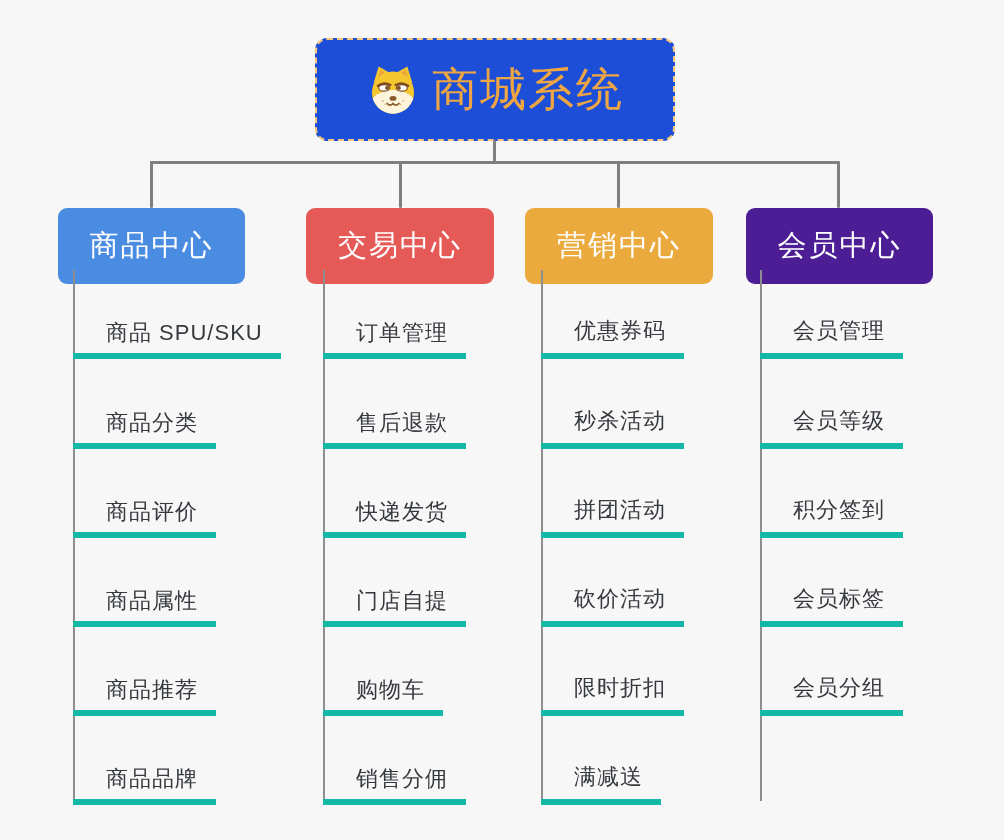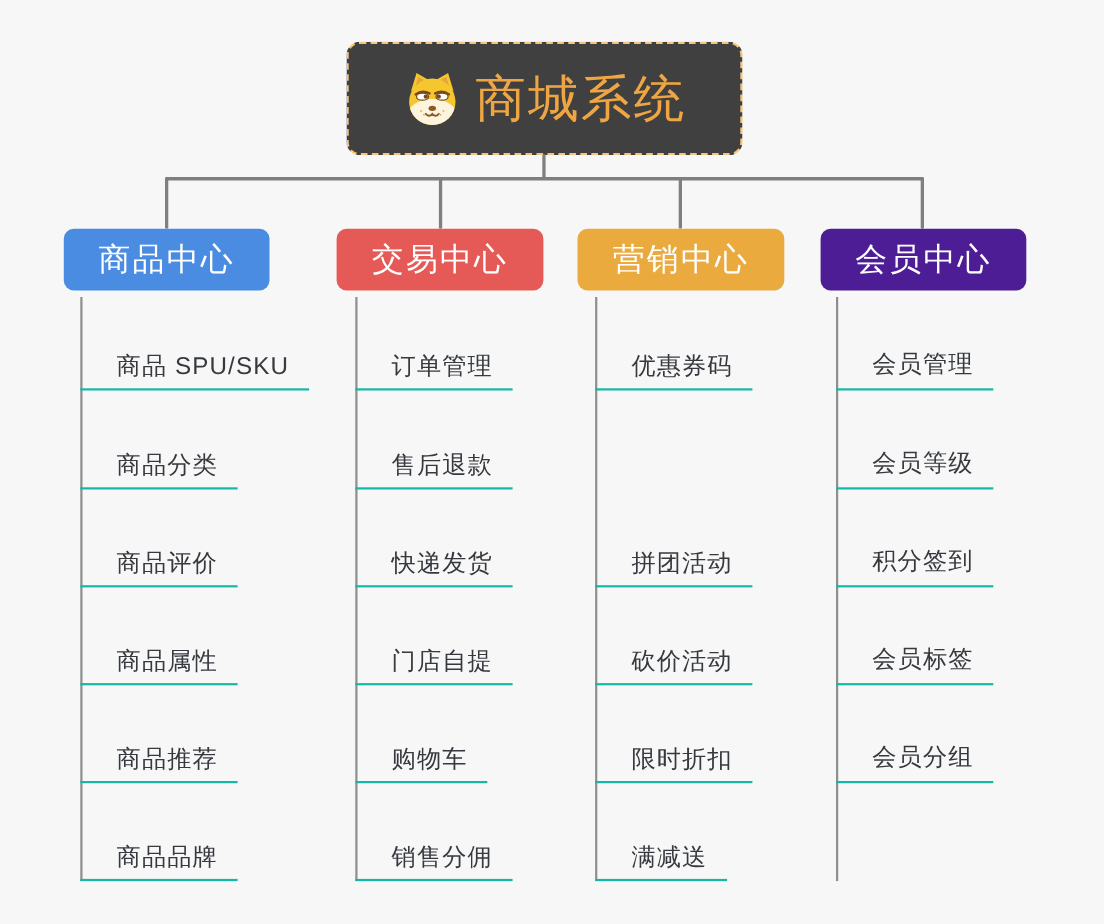--- a/index.html
+++ b/index.html
@@ -14,21 +14,21 @@
     background: #f7f7f7;
     overflow: hidden;
   }
 
   
   .root {
     position: absolute;
     left: 315px; top: 38px;
     width: 360px; height: 103px;
     box-sizing: border-box;
-    background: #404040;
+    background: #1d4ed8;
     border: 2px dashed #f4c57c;
     border-radius: 12px;
     display: flex;
     align-items: center;
     justify-content: center;
     gap: 12px;
     cursor: pointer;
   }
   .root-title {
     font-size: 46px;
@@ -44,21 +44,21 @@
   .hline      { left: 150px; top: 161px; width: 690px; height: 3px; }
   .drop       { top: 161px; width: 3px; height: 47px; }
   .drop.d1 { left: 150px; }
   .drop.d2 { left: 399px; }
   .drop.d3 { left: 617px; }
   .drop.d4 { left: 837px; }
 
   
   .node {
     position: absolute;
-    top: 208px; height: 56px;
+    top: 208px; height: 76px;
     border-radius: 9px;
     color: #ffffff;
     font-size: 29px;
     letter-spacing: 2px;
     display: flex;
     align-items: center;
     justify-content: center;
     white-space: nowrap;
     cursor: pointer;
   }
@@ -76,26 +76,26 @@
 
   
   .leaf {
     position: absolute;
     white-space: nowrap;
     font-size: 22px;
     line-height: 30px;
     letter-spacing: 1px;
     color: #36393e;
     padding: 0 18px 5px 33px;
-    border-bottom: 2px solid #14b8a6;
+    border-bottom: 6px solid #14b8a6;
     cursor: pointer;
   }
   .leaf.c1 { left: 73px; }
   .leaf.c2 { left: 323px; }
-  .leaf.c3 { left: 541px; }
+  .leaf.c3 { left: 541px; font-family: Liberation Mono, monospace; }
   .leaf.c4 { left: 760px; font-family: Liberation Mono, monospace; }
   .leaf.r1 { top: 318px; }
   .leaf.r2 { top: 408px; text-align: right; }
   .leaf.r3 { top: 497px; }
   .leaf.r4 { top: 586px; }
   .leaf.r5 { top: 675px; }
   .leaf.r6 { top: 764px; }
 </style>
 </head>
 <body>
@@ -168,20 +168,21 @@
   <div class="leaf c1 r6">商品品牌</div>
 
   <div class="leaf c2 r1">订单管理</div>
   <div class="leaf c2 r2">售后退款</div>
   <div class="leaf c2 r3">快递发货</div>
   <div class="leaf c2 r4">门店自提</div>
   <div class="leaf c2 r5">购物车</div>
   <div class="leaf c2 r6">销售分佣</div>
 
   <div class="leaf c3 r1">优惠券码</div>
+  <div class="leaf c3 r2">秒杀活动</div>
   <div class="leaf c3 r3">拼团活动</div>
   <div class="leaf c3 r4">砍价活动</div>
   <div class="leaf c3 r5">限时折扣</div>
   <div class="leaf c3 r6">满减送</div>
 
   <div class="leaf c4 r1">会员管理</div>
   <div class="leaf c4 r2">会员等级</div>
   <div class="leaf c4 r3">积分签到</div>
   <div class="leaf c4 r4">会员标签</div>
   <div class="leaf c4 r5">会员分组</div>

